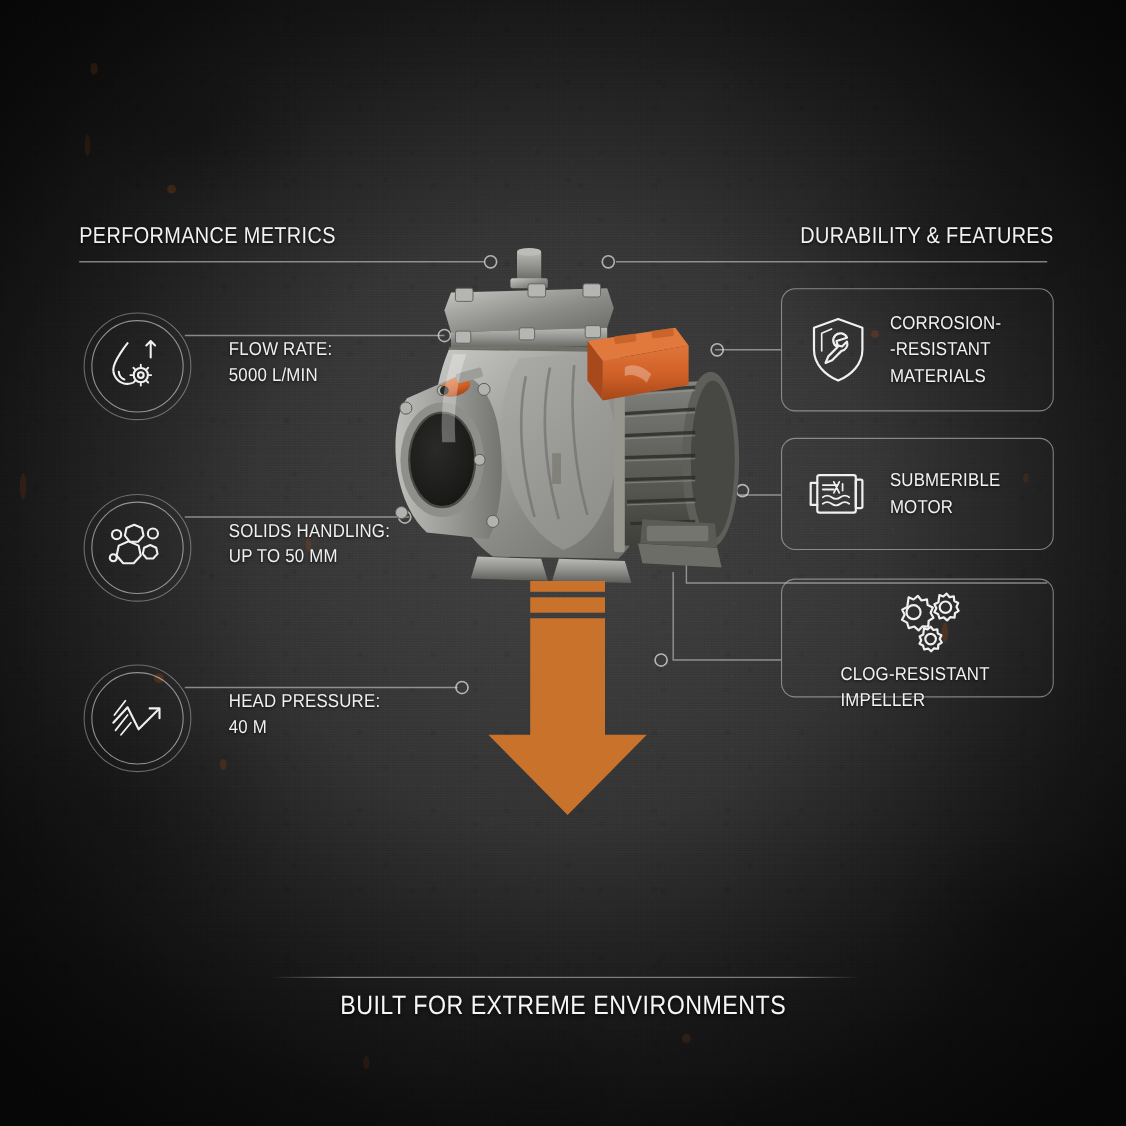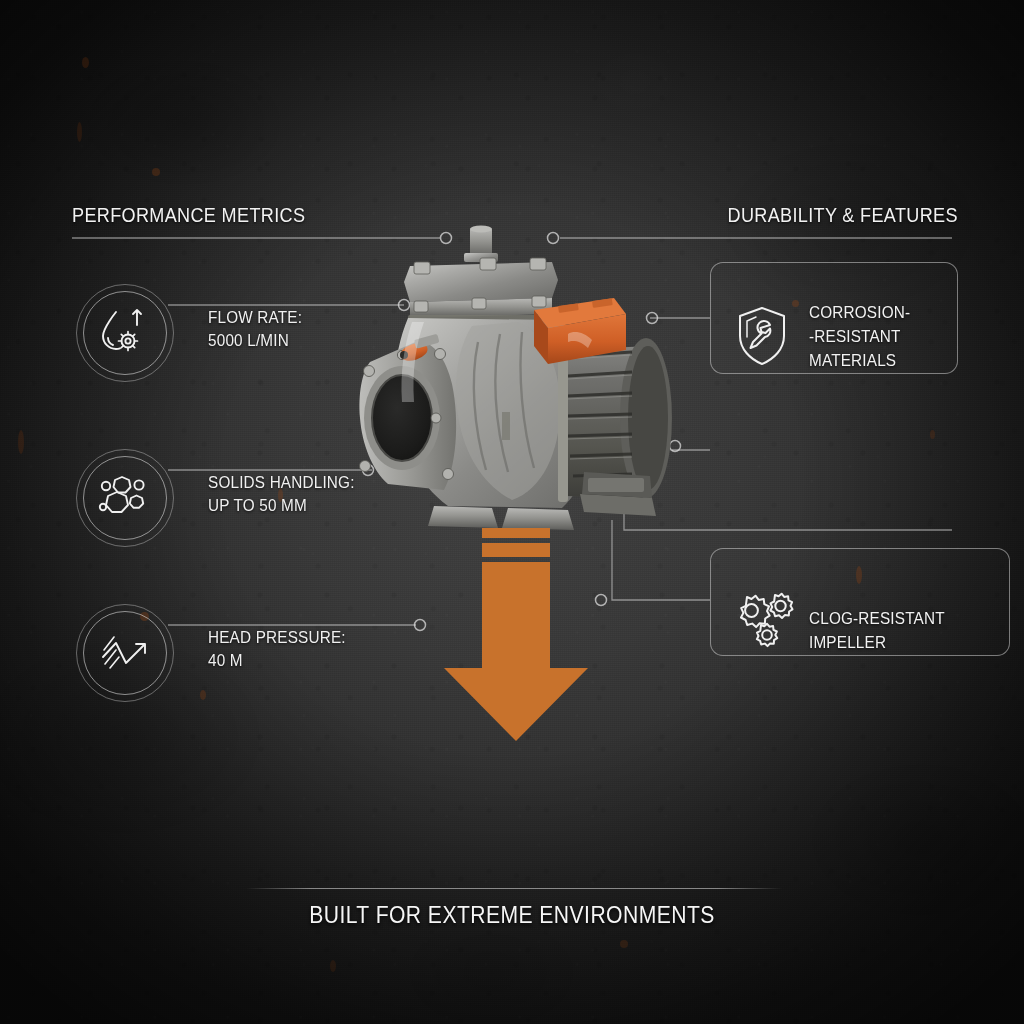--- a/index.html
+++ b/index.html
@@ -88,21 +88,21 @@
     transform:scaleX(.9); transform-origin:left top;
     white-space:nowrap; text-shadow:0 1px 3px rgba(0,0,0,.8);
   }
 
   
   .fcard {
     position:absolute;
     border:1.5px solid rgba(205,205,205,.55);
     border-radius:13px;
     background:rgba(255,255,255,.012);
-    display:flex; align-items:flex-end;
+    display:flex; align-items:center;
   }
   .fcard .ico { width:74px; height:74px; margin-left:14px; flex:none; }
   .fcard .ftext {
     color:#f2f2f2; font-size:17px; line-height:24px; letter-spacing:.2px;
     transform:scaleX(.9); transform-origin:left center;
     margin-left:10px; white-space:nowrap;
     text-shadow:0 1px 3px rgba(0,0,0,.8);
   }
 
   
@@ -257,22 +257,37 @@
       <path d="M31,18 L22,22 L22,38" stroke-width="1.5"></path>
       <path d="M45,26 a6.5,6.5 0 1 0 -8.5,8.5 L28,43 l-2.5,6 l6,-2.5 l8.5,-8.5 a6.5,6.5 0 0 0 5,-8.5 l-4.5,4.5 l-4,-1 l-1,-4 z"></path>
     </svg>
     <div class="ftext">
       <div>CORROSION-</div>
       <div>-RESISTANT</div>
       <div>MATERIALS</div>
     </div>
   </div>
 
-
-  <div class="fcard" style="left:710px; top:548px; width:300px; height:108px;">
+  <div class="fcard" style="left:710px; top:398px; width:248px; height:102px;">
+    <svg class="ico" viewBox="0 0 74 74" fill="none" stroke="#f0f0f0" stroke-width="2" stroke-linecap="round" stroke-linejoin="round">
+      <rect x="18" y="20" width="35" height="34" rx="2"></rect>
+      <rect x="53" y="24" width="6" height="26" rx="1.5"></rect>
+      <path d="M18,27 L12,27 L12,47 L18,47"></path>
+      <path d="M23,29 L36,29 M23,33 L33,33" stroke-width="1.6"></path>
+      <path d="M38,26 L33,36 M33,26 L38,36 M41,28 L41,34" stroke-width="1.6"></path>
+      <path d="M23,40 q4,-3 8,0 t8,0 t8,0" stroke-width="1.6"></path>
+      <path d="M23,46 q4,-3 8,0 t8,0 t8,0" stroke-width="1.6"></path>
+    </svg>
+    <div class="ftext">
+      <div>SUBMERIBLE</div>
+      <div>MOTOR</div>
+    </div>
+  </div>
+
+  <div class="fcard" style="left:710px; top:526px; width:248px; height:108px;flex-direction:column;">
     <svg class="ico" viewBox="0 0 74 74" fill="none" stroke="#f0f0f0" stroke-width="2" stroke-linejoin="round">
       <g>
         <path d="M22,16 l4.5,2 l4,-3.3 l3.2,4.2 l5,-1 l0.6,5.2 l4.7,2.2 l-2,4.8 l2.6,4.5 l-4.4,2.9 l-0.3,5.2 l-5.2,-0.4 l-3.6,3.8 l-3.9,-3.5 l-5,1.4 l-1.6,-5 l-4.6,-2.5 l2.4,-4.6 l-2.2,-4.7 l4.6,-2.4 z"></path>
         <circle cx="26.5" cy="29.5" r="6.4"></circle>
       </g>
       <g>
         <path d="M50,14 l3.6,1.3 l3,-2.6 l2.6,3.2 l3.9,-0.7 l0.4,4.1 l3.6,1.8 l-1.6,3.7 l2,3.5 l-3.4,2.2 l-0.3,4 l-4,-0.4 l-2.8,2.9 l-3,-2.7 l-3.9,1 l-1.2,-3.9 l-3.5,-1.9 l1.8,-3.5 l-1.7,-3.6 l3.6,-1.9 z"></path>
         <circle cx="55.5" cy="25" r="5.2"></circle>
       </g>
       <g>

